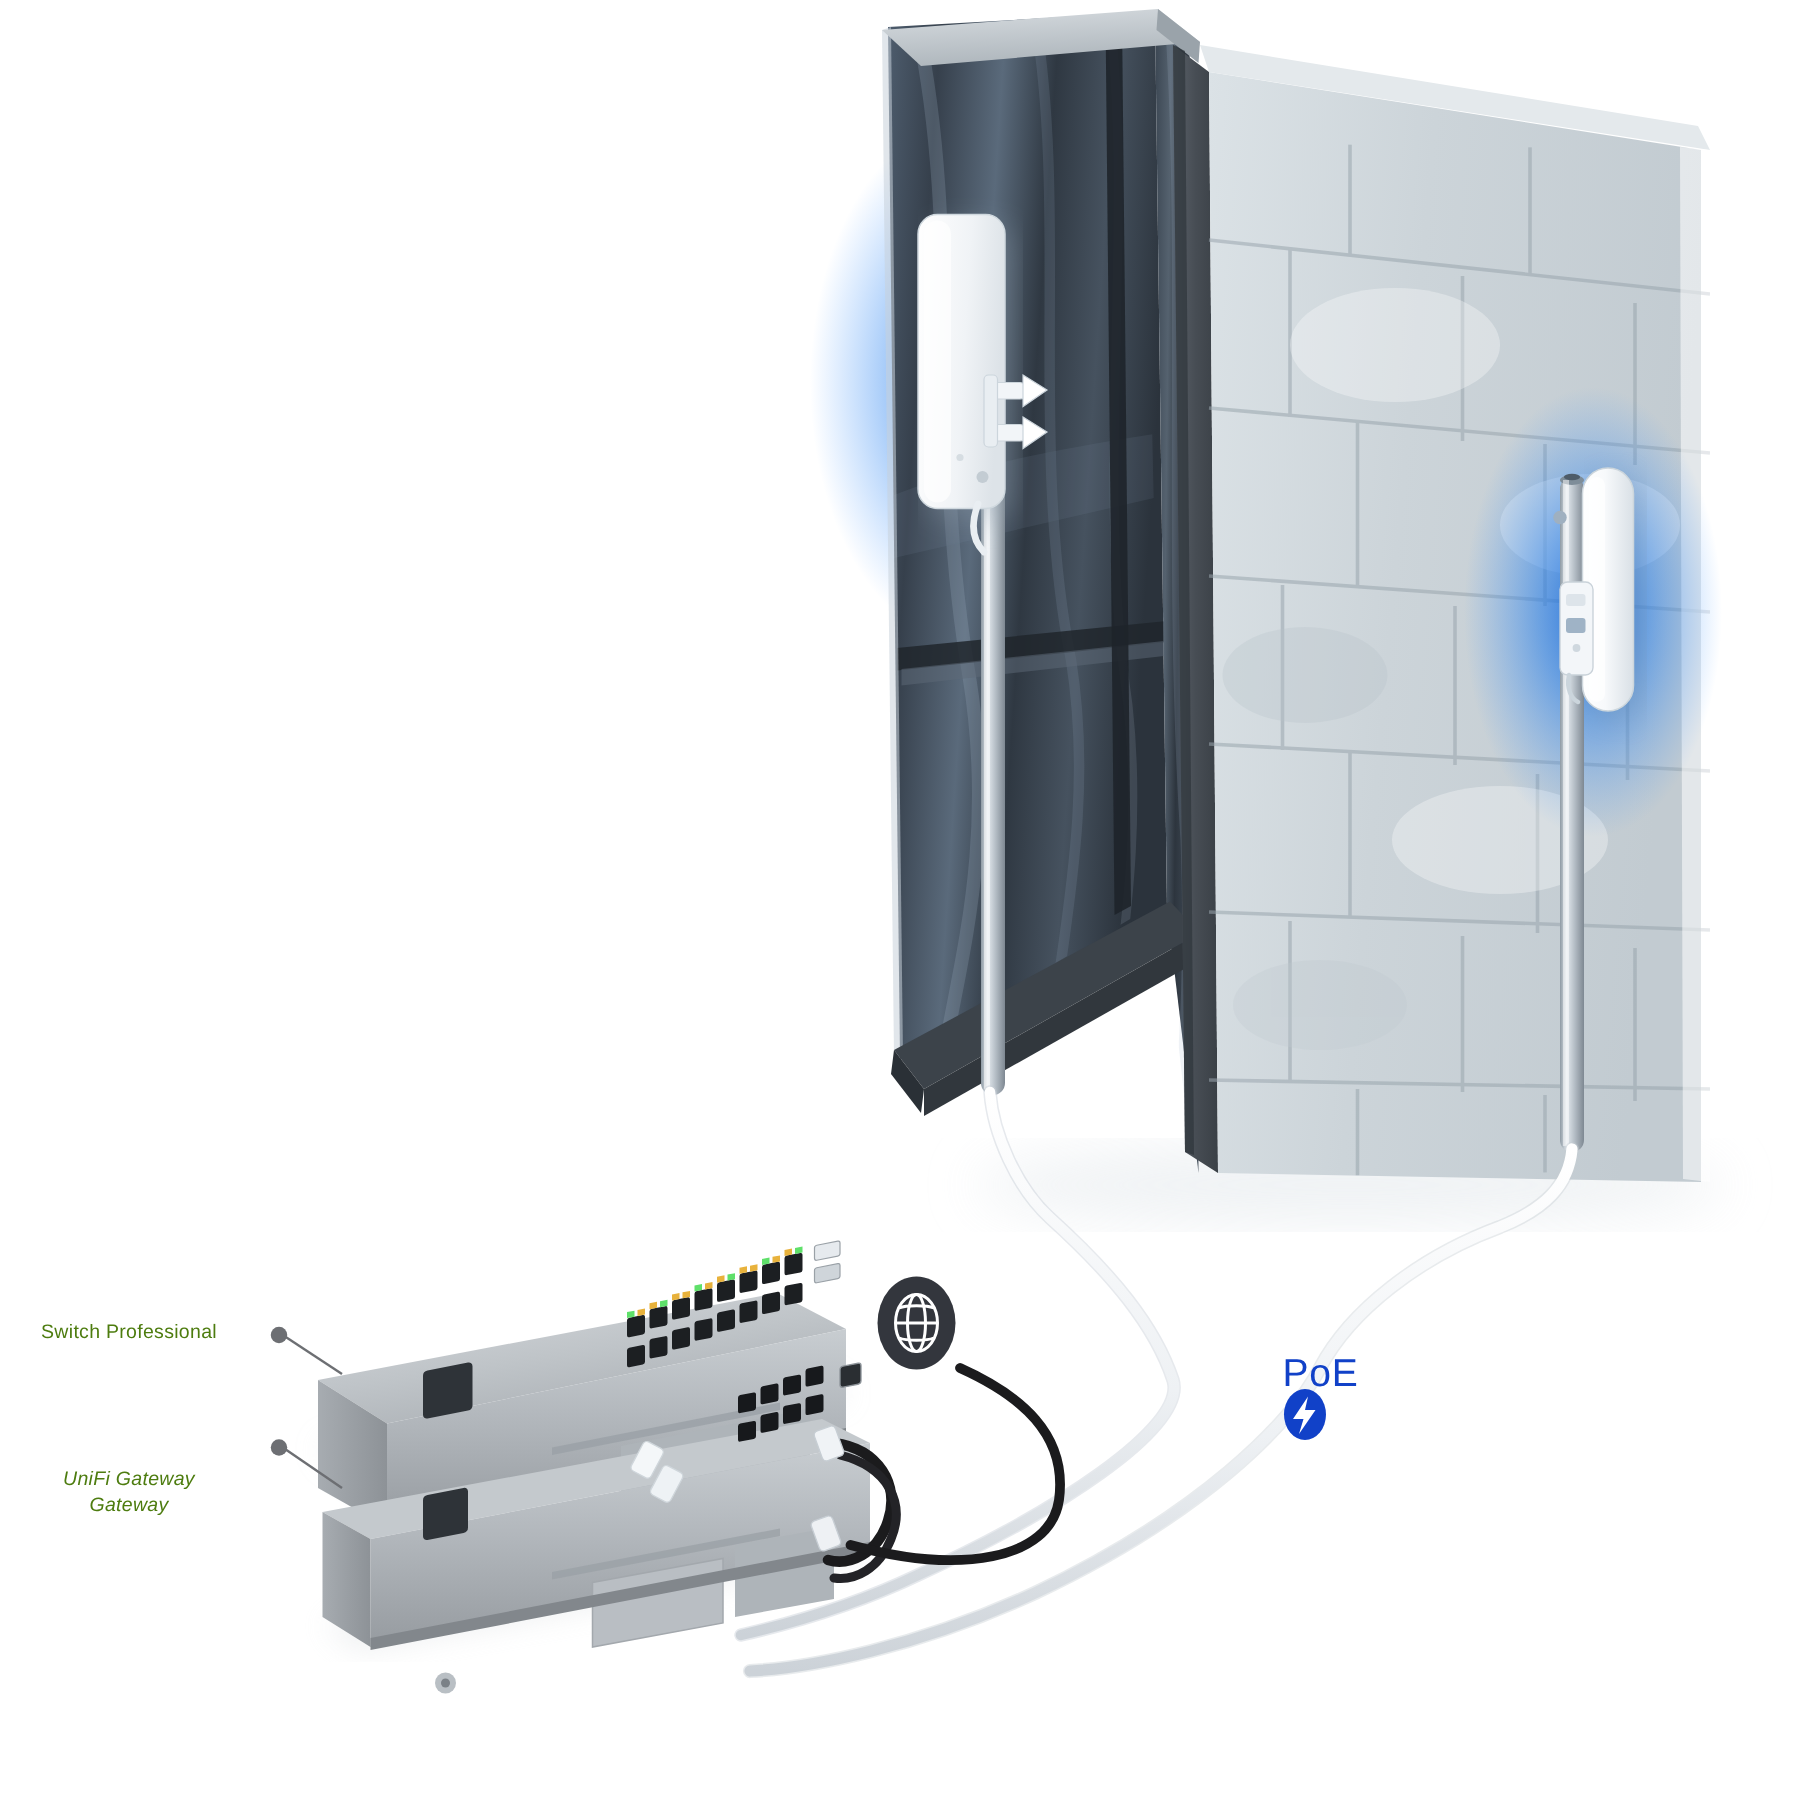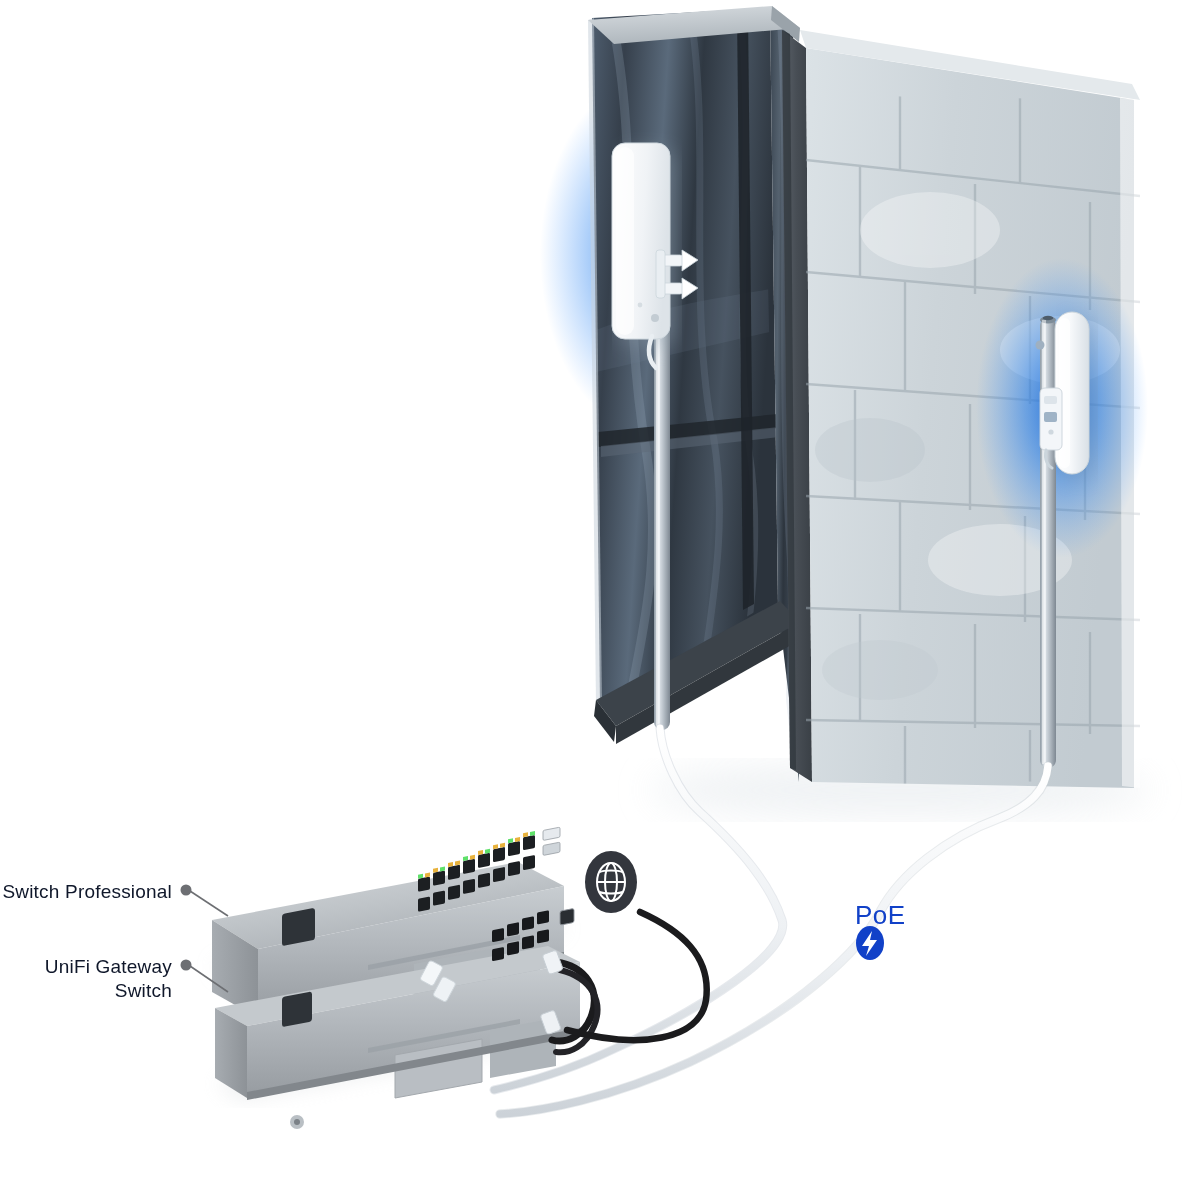--- a/index.html
+++ b/index.html
@@ -1,24 +1,24 @@
 <!DOCTYPE html>
 <html><head>
 <meta charset="utf-8">
 <title>Network Deployment Diagram</title>
 <style>
   html,body{margin:0;padding:0;background:#ffffff;}
   body{width:1200px;height:1200px;overflow:hidden;
        font-family:"Liberation Sans","DejaVu Sans",sans-serif;}
   #stage{position:relative;width:1200px;height:1200px;background:#ffffff;}
   #scene{position:absolute;inset:0;width:1200px;height:1200px;}
-  .lbl{position:absolute;color:#0f172a;font-size:19px;letter-spacing:.2px;
-       white-space:nowrap;text-align:right;line-height:1.28;}
+  .lbl{position:absolute;color:#4d7c0f;font-size:13px;letter-spacing:.2px;
+       white-space:nowrap;text-align:center;line-height:1.28;}
   #lbl-switch{left:0;top:880px;width:172px;}
-  #lbl-gw{left:0;top:955px;width:172px;}
+  #lbl-gw{left:0;top:978px;width:172px;font-style:italic;}
   #poe-label{position:absolute;left:855px;top:900px;color:#1141c8;
              font-size:26px;letter-spacing:.5px;}
 </style>
 </head>
 <body>
 
 <div id="stage">
 
   <svg id="scene" viewBox="0 0 1200 1200">
     <defs>
@@ -404,18 +404,18 @@
       <line x1="190" y1="966" x2="228" y2="992"></line>
     </g>
     <circle cx="186" cy="890" r="5.5" fill="#6d6f73"></circle>
     <circle cx="186" cy="965" r="5.5" fill="#6d6f73"></circle>
   </svg>
 
   <div class="lbl" id="lbl-switch">Switch Professional</div>
 
   <div class="lbl" id="lbl-gw">
     <div>UniFi Gateway</div>
-    <div>Switch</div>
+    <div>Gateway</div>
   </div>
 
   <div id="poe-label">PoE</div>
 
 </div>
 
 </body></html>

